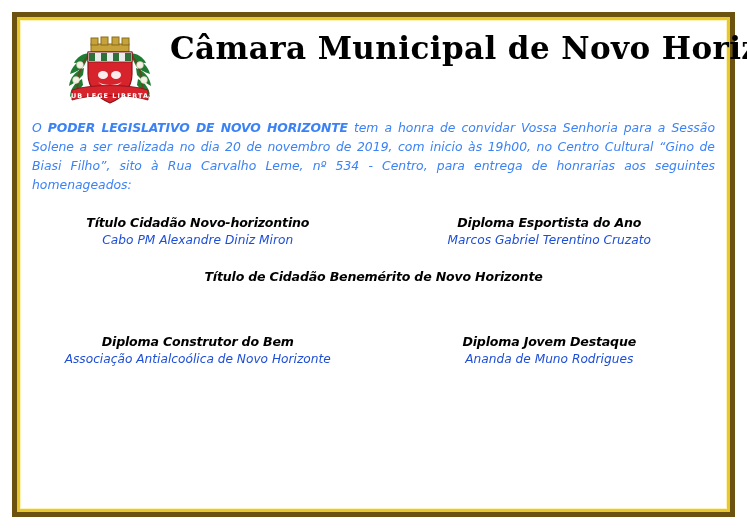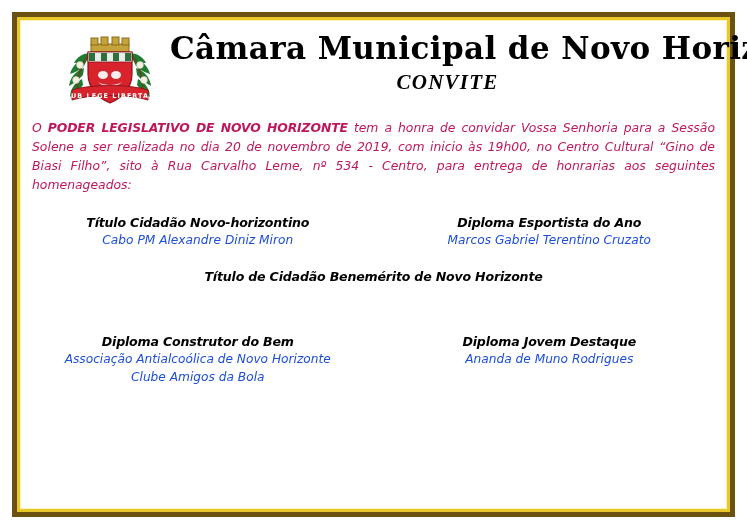--- a/index.html
+++ b/index.html
@@ -98,21 +98,21 @@
     margin-top: 3px;
   }
 
   
   .body-par {
     margin: 10px 10px 0 10px;
     font-family: "DejaVu Sans", sans-serif;
     font-style: italic;
     font-size: 12.4px;
     line-height: 19px;
-    color: #be185d;
+    color: #3b82f6;
     text-align: justify;
   }
   .body-par .lead {
     font-weight: 700;
     font-style: italic;
     letter-spacing: -0.1px;
   }
 
   
   .awards-row {
@@ -235,21 +235,20 @@
             <path d="M40 50 C46 56 58 56 64 50 C58 54 46 54 40 50 Z"></path>
           </g>
 
           <path d="M14 58 C32 52 72 52 90 58 L90 68 C72 62 32 62 14 68 Z" fill="#d6232c" stroke="#8e1219" stroke-width="0.9"></path>
           <text x="52" y="65.5" text-anchor="middle" font-family="DejaVu Sans, sans-serif" font-size="6.4" font-weight="700" fill="#ffffff" letter-spacing="1.1">SUB LEGE LIBERTAS</text>
         </svg>
       </div>
 
       <div class="title-block">
         <div class="main-title">Câmara Municipal de Novo Horizonte</div>
-        <div class="sub-title">CONVITE</div>
       </div>
     </div>
 
     <p class="body-par"><span>O </span><span class="lead">PODER LEGISLATIVO DE NOVO HORIZONTE</span><span> tem a honra de convidar Vossa Senhoria para a Sessão Solene a ser realizada no dia 20 de novembro de 2019, com inicio às 19h00, no Centro Cultural “Gino de Biasi Filho”, sito à Rua Carvalho Leme, nº 534 - Centro, para entrega de honrarias aos seguintes homenageados:</span></p>
 
     <div class="awards-row row-1">
       <div class="col">
         <div class="award-title">Título Cidadão Novo-horizontino</div>
         <div class="award-name">Cabo PM Alexandre Diniz Miron</div>
       </div>
@@ -260,21 +259,20 @@
     </div>
 
     <div class="center-block row-center">
       <div class="award-title">Título de Cidadão Benemérito de Novo Horizonte</div>
     </div>
 
     <div class="awards-row row-2">
       <div class="col">
         <div class="award-title">Diploma Construtor do Bem</div>
         <div class="award-name">Associação Antialcoólica de Novo Horizonte</div>
-        <div class="award-name">Clube Amigos da Bola</div>
       </div>
       <div class="col">
         <div class="award-title">Diploma Jovem Destaque</div>
         <div class="award-name">Ananda de Muno Rodrigues</div>
       </div>
     </div>
 
 
   </div>
 </div>

